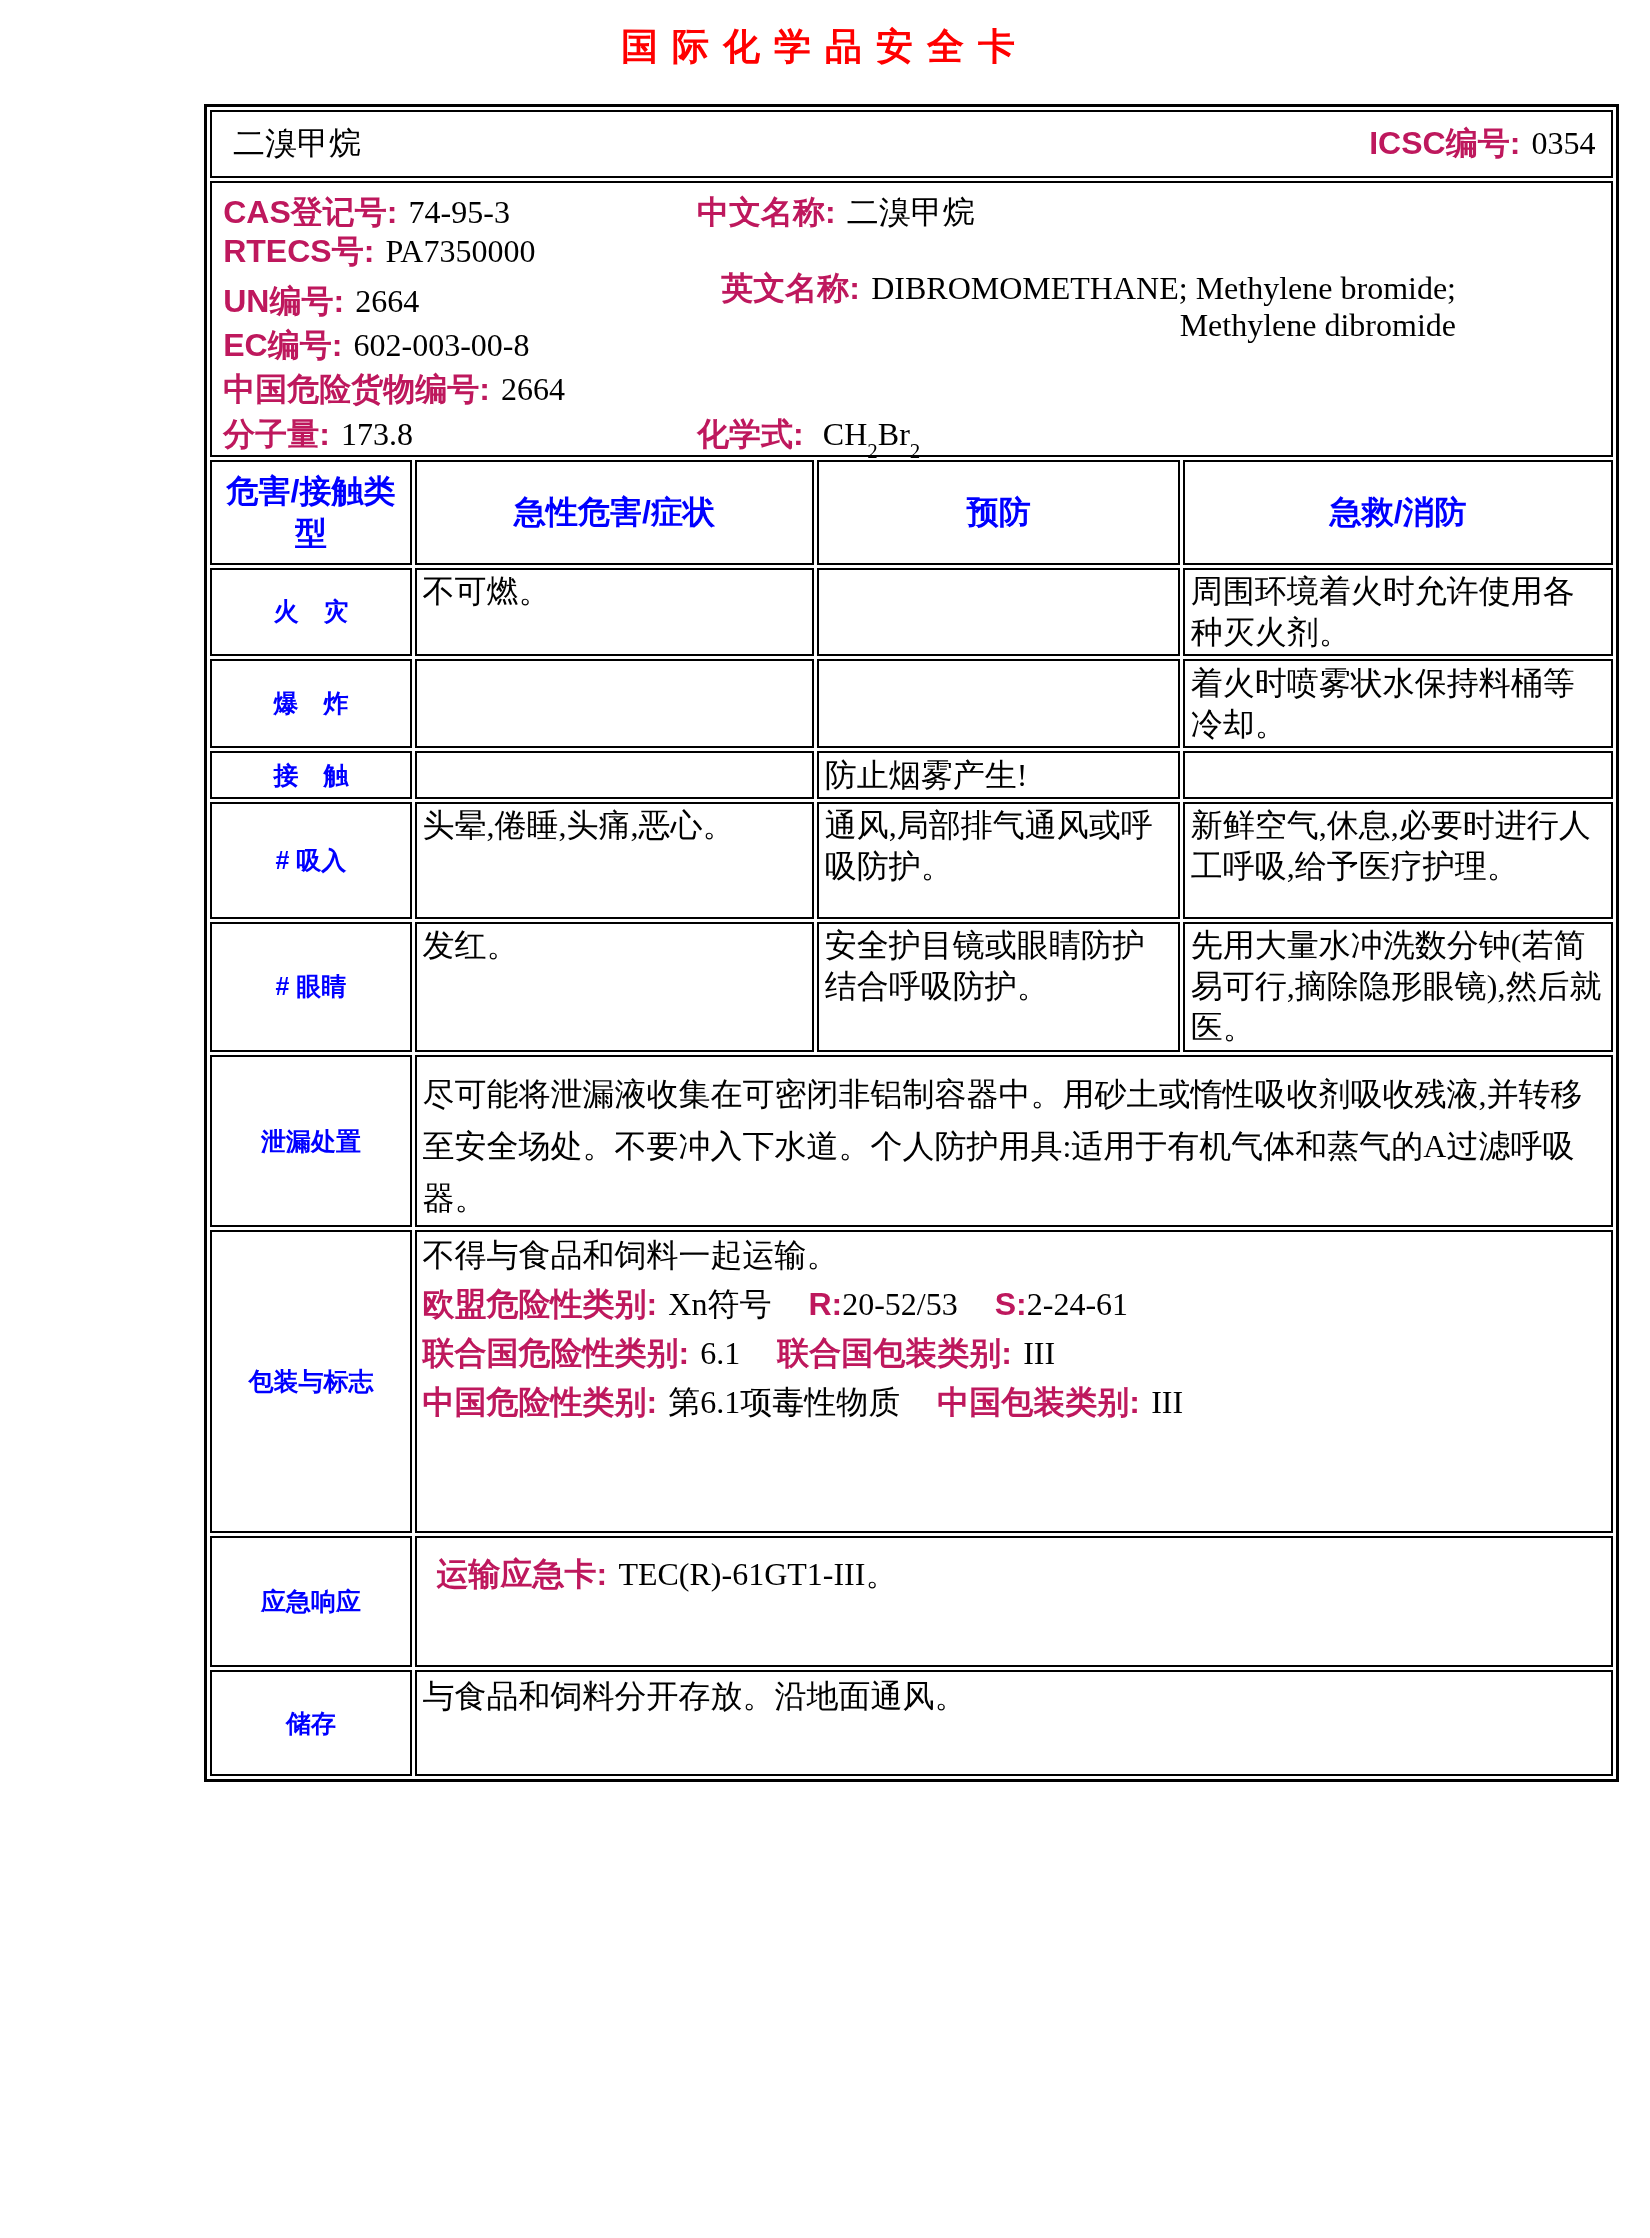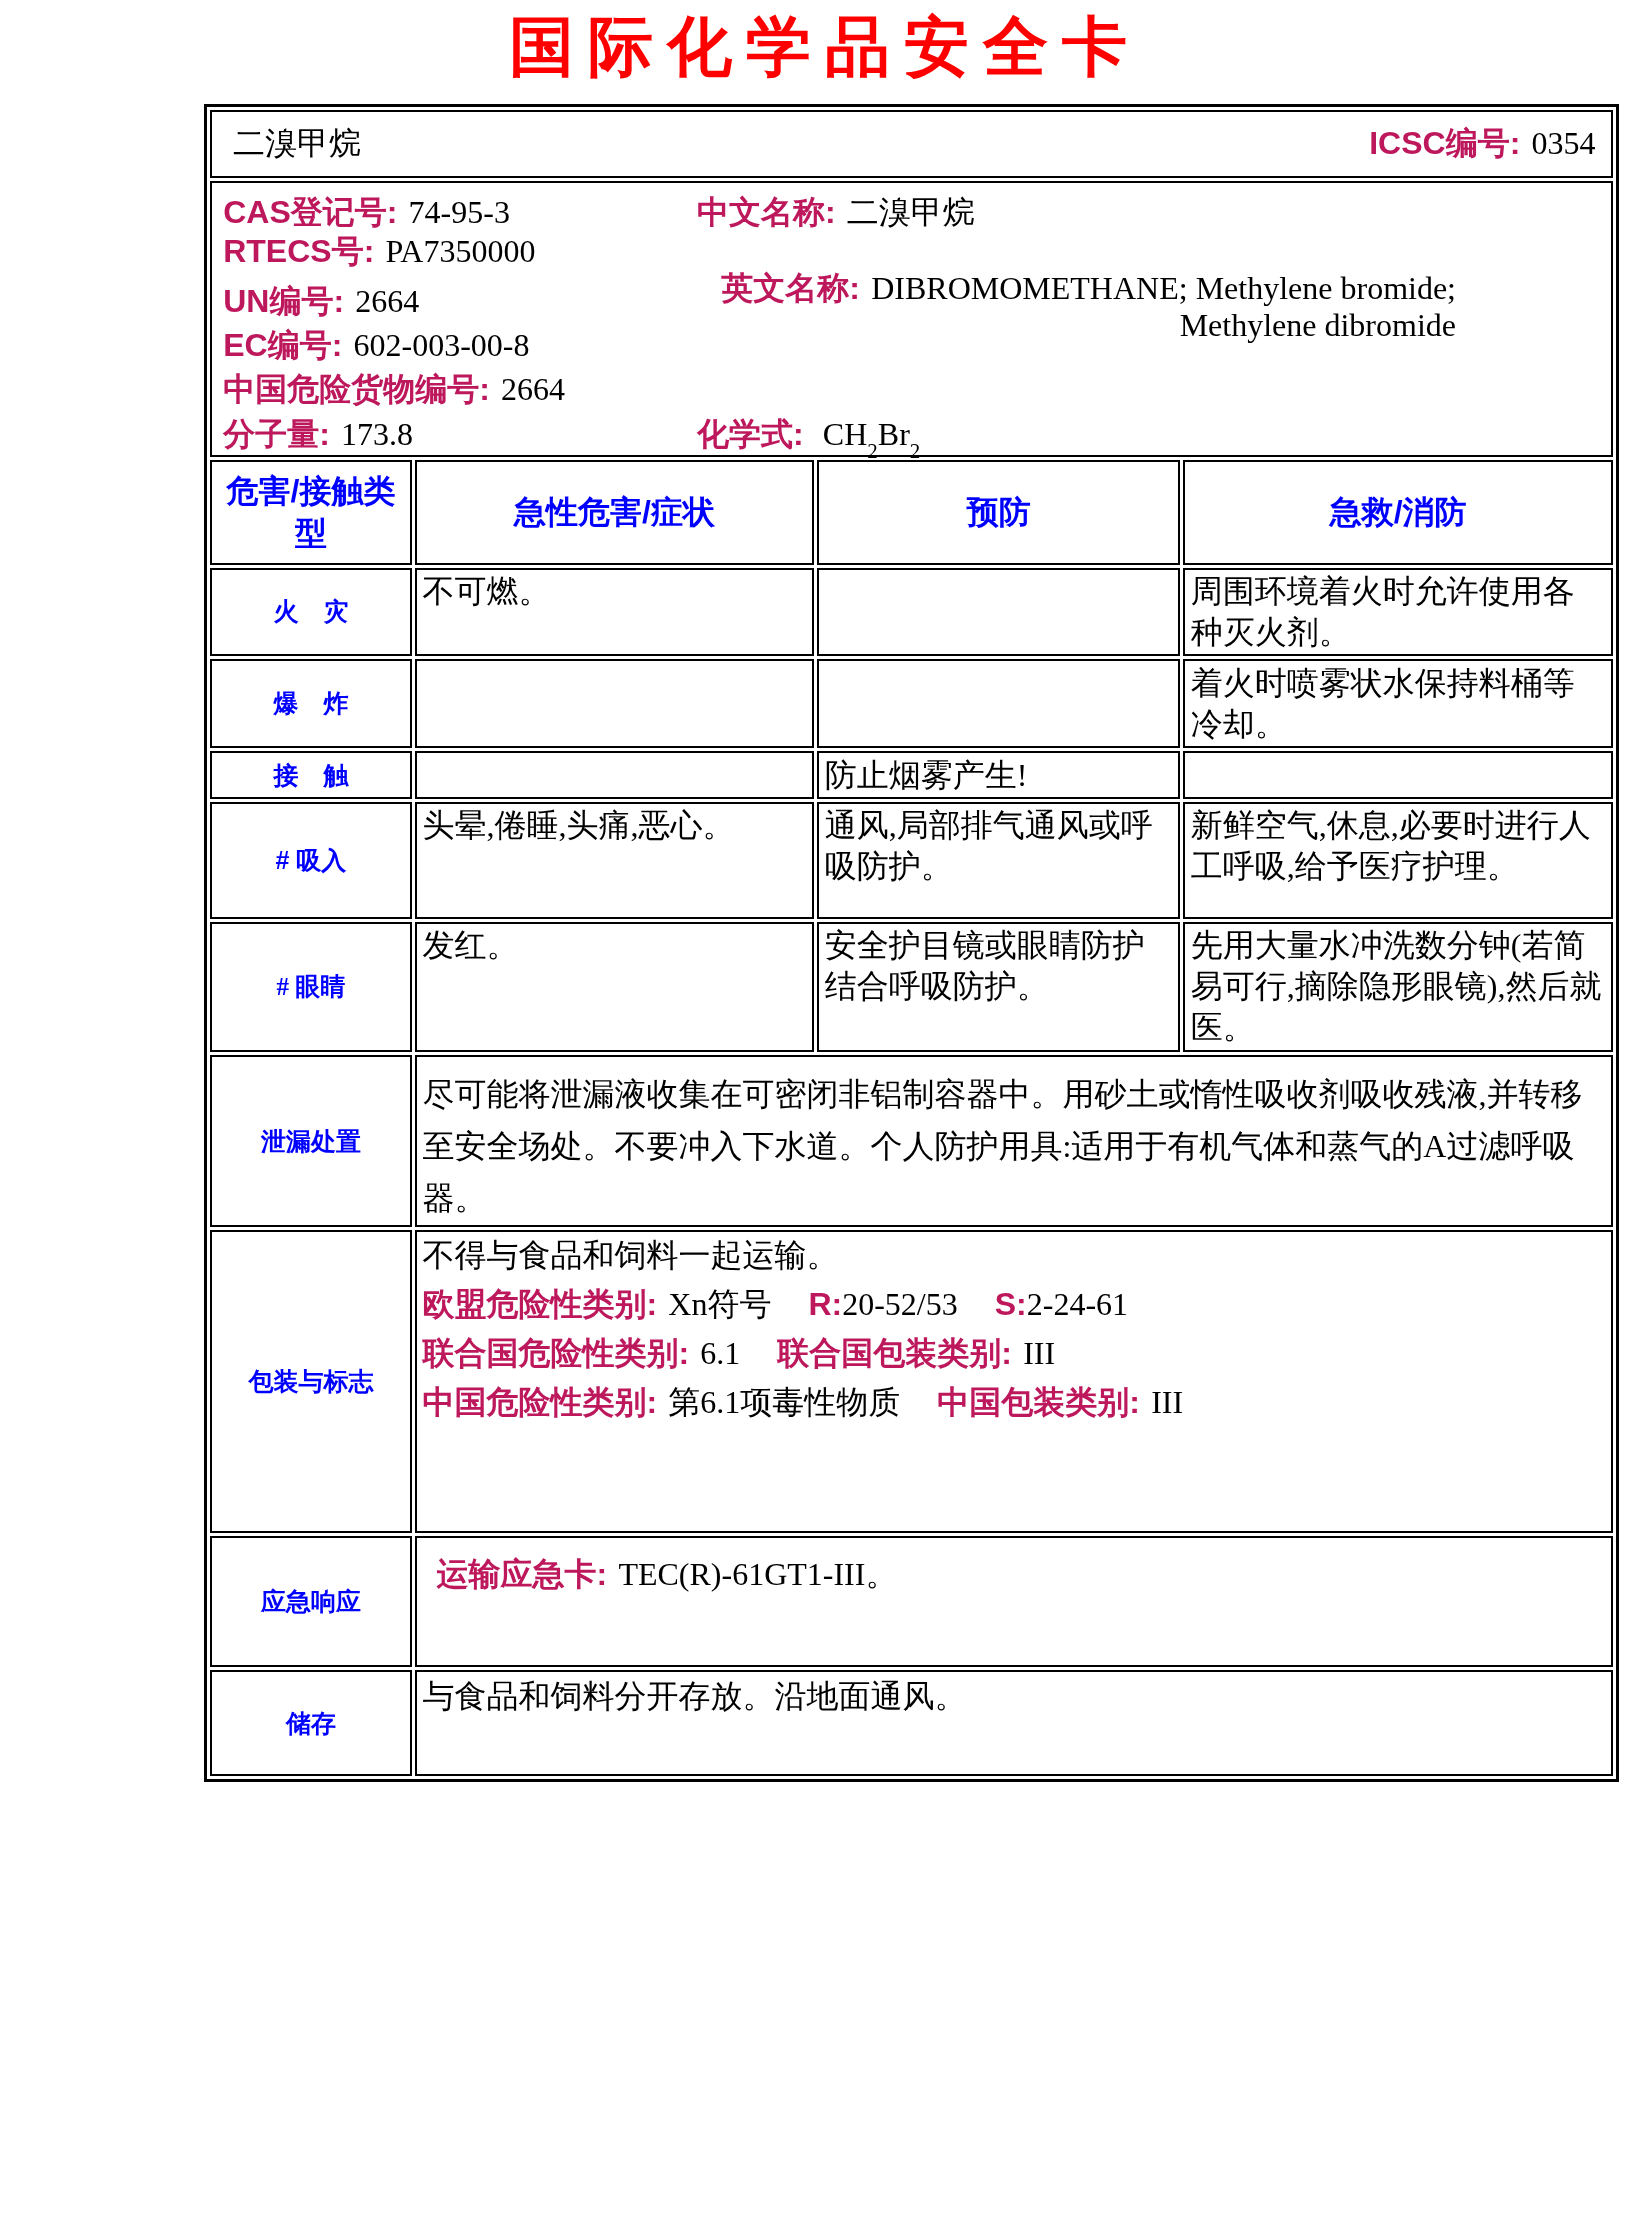--- a/index.html
+++ b/index.html
@@ -7,21 +7,21 @@
     width:1650px;height:2239px;background:#ffffff;overflow:hidden;
     font-family:"Liberation Serif","DejaVu Serif",serif;
     color:#000000;
   }
   .page-title{
     margin-top:14px;
     width:1650px;
     text-align:center;
     font-family:"Liberation Sans","DejaVu Sans",sans-serif;
     font-weight:bold;
-    font-size:65px;
+    font-size:37px;
     line-height:65px;
     letter-spacing:14px;
     color:#ff0000;
     white-space:nowrap;
   }
   table.card{
     table-layout:fixed;
     width:1415px;
     margin-left:204px;
     margin-top:24.6px;
@@ -72,21 +72,21 @@
     font-family:"Liberation Sans","DejaVu Sans",sans-serif;
     font-weight:bold;font-size:25px;color:#0000ff;
     white-space:nowrap;padding:1.4px 1.4px;
   }
   
   tr.r-fire  td{height:79px;}
   tr.r-expl  td{height:82px;}
   tr.r-cont  td{height:47px;}
   tr.r-inh   td{height:117px;}
   tr.r-skin  td{height:80px;}
-  tr.r-eye   td{height:119px;font-family:Liberation Serif, serif;}
+  tr.r-eye   td{height:119px;}
   tr.r-ing   td{height:82px;}
   tr.r-spill td{height:157px;}
   tr.r-pack  td{height:303px;}
   tr.r-emer  td{height:131px;}
   tr.r-stor  td{height:106px;}
   td.spill-cell{line-height:52px;padding-top:11.2px;}
   td.pack-cell{padding-top:3px;}
   .pack-line{margin-bottom:9px;line-height:40px;}
   .pack-gap{display:inline-block;width:37px;}
   td.emer-cell{padding-top:15.5px;padding-left:19.7px;}

